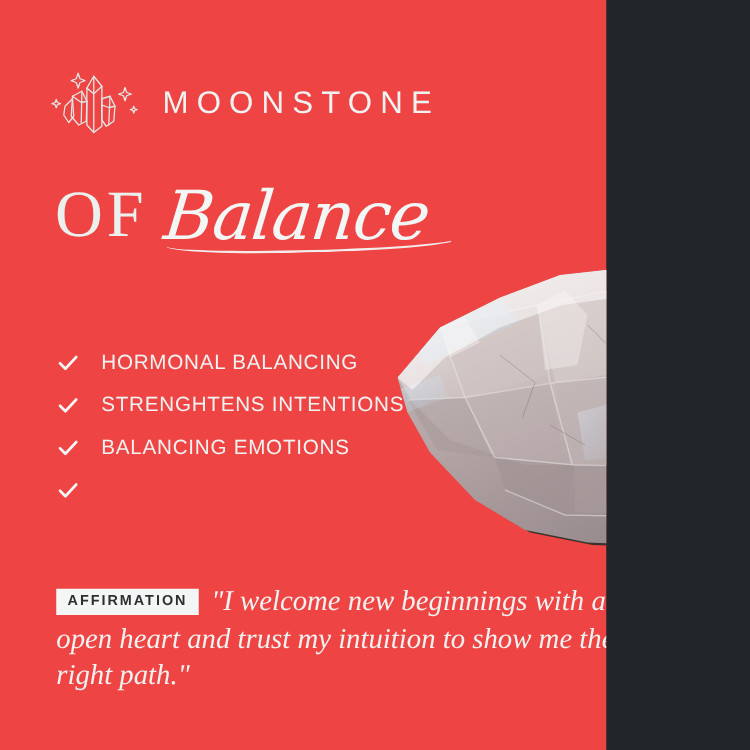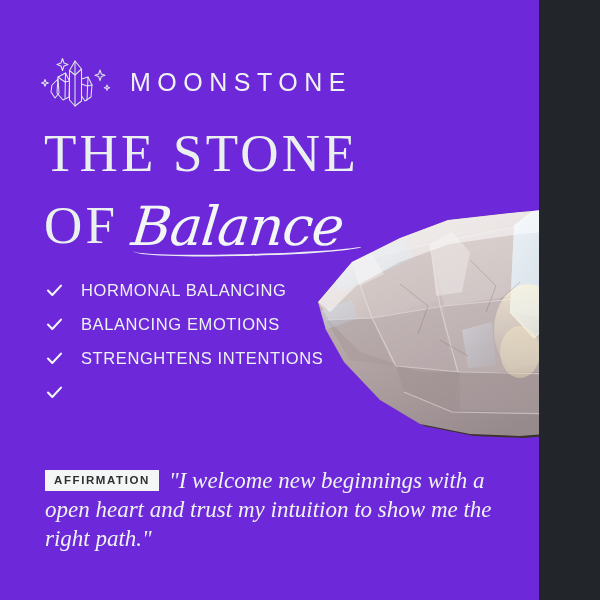--- a/index.html
+++ b/index.html
@@ -2,24 +2,24 @@
 <html><head>
 <meta charset="utf-8">
 <style>
   html, body {
     margin: 0;
     padding: 0;
     background: #22262a;
   }
   #poster {
     position: relative;
-    width: 539px;
+    width: 485px;
     height: 600px;
     overflow: hidden;
-    background: #6d28d9;
+    background: #ef4444;
     font-family: "Liberation Sans", sans-serif;
     -webkit-font-smoothing: antialiased;
   }
 
   
   .stone-layer {
     position: absolute;
     left: 0; top: 0;
     width: 600px; height: 600px;
     pointer-events: none;
@@ -316,45 +316,44 @@
 
       <path d="M24.5,5.5 L26,10 L30,11.5 L26,13 L24.5,17.5 L23,13 L19,11.5 L23,10 Z"></path>
       <path d="M62,17 L63.3,21 L67,22.3 L63.3,23.6 L62,27.6 L60.7,23.6 L57,22.3 L60.7,21 Z"></path>
       <path d="M7,26.5 L7.9,29 L10.4,29.9 L7.9,30.8 L7,33.3 L6.1,30.8 L3.6,29.9 L6.1,29 Z"></path>
       <path d="M69,32 L69.7,34 L71.7,34.7 L69.7,35.4 L69,37.4 L68.3,35.4 L66.3,34.7 L68.3,34 Z"></path>
     </svg>
     <div class="brand-name">MOONSTONE</div>
   </div>
 
   <div class="headline">
-    <div class="headline-line1">THE STONE</div>
     <div class="headline-line2">
       <span class="headline-of">OF</span>
       <span class="headline-script">Balance</span>
     </div>
   </div>
 
   <ul class="benefits">
     <li class="benefit-item">
       <svg class="check-icon" viewBox="0 0 17 17" fill="none" stroke="#f2f6f5" stroke-width="2.1" stroke-linecap="round" stroke-linejoin="round">
         <path d="M2,8.6 L6.3,13 L15,3.6"></path>
       </svg>
       <span class="benefit-label">HORMONAL BALANCING</span>
     </li>
     <li class="benefit-item">
       <svg class="check-icon" viewBox="0 0 17 17" fill="none" stroke="#f2f6f5" stroke-width="2.1" stroke-linecap="round" stroke-linejoin="round">
         <path d="M2,8.6 L6.3,13 L15,3.6"></path>
       </svg>
-      <span class="benefit-label">BALANCING EMOTIONS</span>
+      <span class="benefit-label">STRENGHTENS INTENTIONS</span>
     </li>
     <li class="benefit-item">
       <svg class="check-icon" viewBox="0 0 17 17" fill="none" stroke="#f2f6f5" stroke-width="2.1" stroke-linecap="round" stroke-linejoin="round">
         <path d="M2,8.6 L6.3,13 L15,3.6"></path>
       </svg>
-      <span class="benefit-label">STRENGHTENS INTENTIONS</span>
+      <span class="benefit-label">BALANCING EMOTIONS</span>
     </li>
     <li class="benefit-item">
       <svg class="check-icon" viewBox="0 0 17 17" fill="none" stroke="#f2f6f5" stroke-width="2.1" stroke-linecap="round" stroke-linejoin="round">
         <path d="M2,8.6 L6.3,13 L15,3.6"></path>
       </svg>
     </li>
   </ul>
 
   <div class="affirmation">
     <p class="affirm-body">

